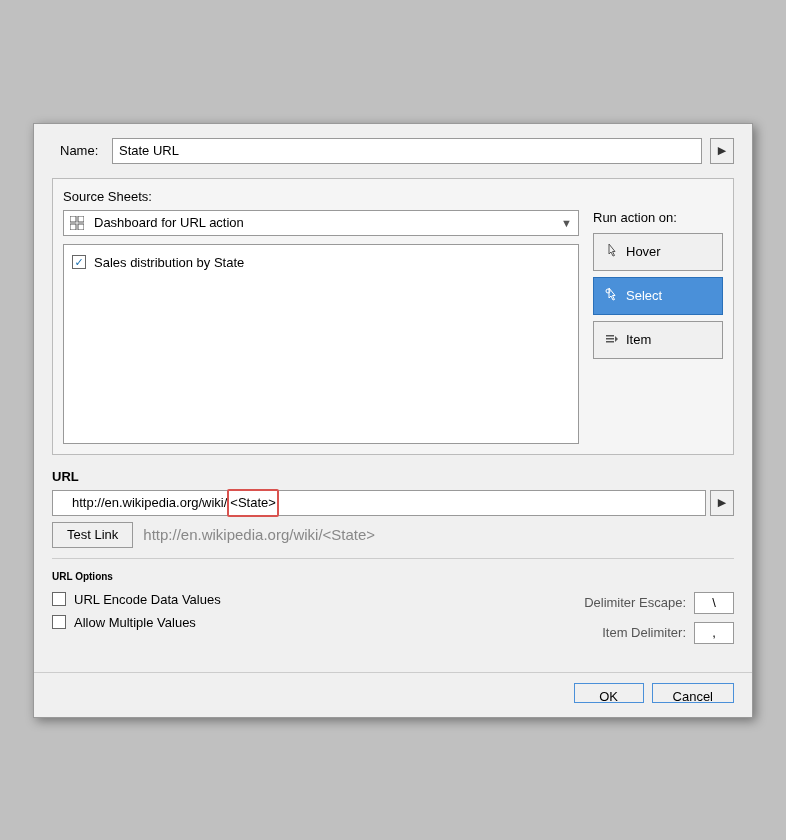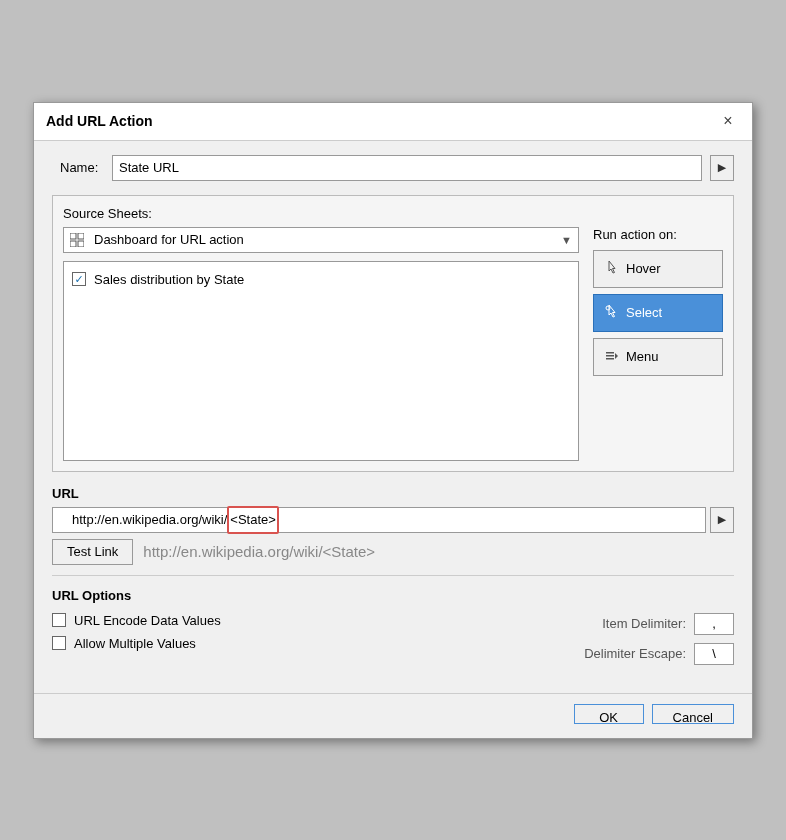--- a/index.html
+++ b/index.html
@@ -205,21 +205,21 @@
     .test-link-preview {
       color: #888;
       font-size: 15px;
     }
     .url-options-section {
       border-top: 1px solid #ccc;
       padding-top: 12px;
       margin-top: 4px;
     }
     .url-options-label {
-      font-size: 13px;
+      font-size: 10px;
       font-weight: 600;
       margin-bottom: 10px;
     }
     .option-row {
       display: flex;
       align-items: center;
       gap: 8px;
     }
     .option-right {
       display: flex;
@@ -279,24 +279,20 @@
       border-radius: 2px;
       color: #000;
       padding: 0 1px;
     }
   </style>
 </head>
 <body>
 
 <div class="dialog">
 
-  <div class="title-bar">
-    <span class="title-bar-text">Add URL Action</span>
-    <button class="close-btn">×</button>
-  </div>
 
   <div class="dialog-body">
 
     <div class="name-row">
       <label class="name-label">Name:</label>
       <input class="name-input" type="text" value="State URL" style="">
       <button class="arrow-btn">▶</button>
     </div>
 
     <div class="source-sheets-section">
@@ -351,21 +347,21 @@
 
           <button class="action-btn">
             <span class="action-icon">
               <svg width="16" height="16" viewBox="0 0 16 16">
                 <rect x="2" y="4" width="8" height="1.5" fill="#555"></rect>
                 <rect x="2" y="7" width="8" height="1.5" fill="#555"></rect>
                 <rect x="2" y="10" width="8" height="1.5" fill="#555"></rect>
                 <path d="M11 5 L14 8 L11 11 Z" fill="#555"></path>
               </svg>
             </span>
-            <span>Menu</span>
+            <span>Item</span>
           </button>
         </div>
       </div>
     </div>
 
     <div class="url-section">
       <div class="url-label">URL</div>
       <div class="url-input-row">
         <div class="url-input-wrapper">
           <div class="url-display">
@@ -389,26 +385,26 @@
             <div class="checkbox"></div>
             <span>URL Encode Data Values</span>
           </div>
           <div class="option-row">
             <div class="checkbox"></div>
             <span>Allow Multiple Values</span>
           </div>
         </div>
         <div class="option-right">
           <div class="delimiter-row">
+            <span class="delimiter-label">Delimiter Escape:</span>
+            <input class="delimiter-input" type="text" value="\" style="">
+          </div>
+          <div class="delimiter-row">
             <span class="delimiter-label">Item Delimiter:</span>
             <input class="delimiter-input" type="text" value="," style="">
-          </div>
-          <div class="delimiter-row">
-            <span class="delimiter-label">Delimiter Escape:</span>
-            <input class="delimiter-input" type="text" value="\" style="">
           </div>
         </div>
       </div>
     </div>
 
   </div>
 
   <div class="dialog-footer">
     <button class="footer-btn ok">OK</button>
     <button class="footer-btn">Cancel</button>

